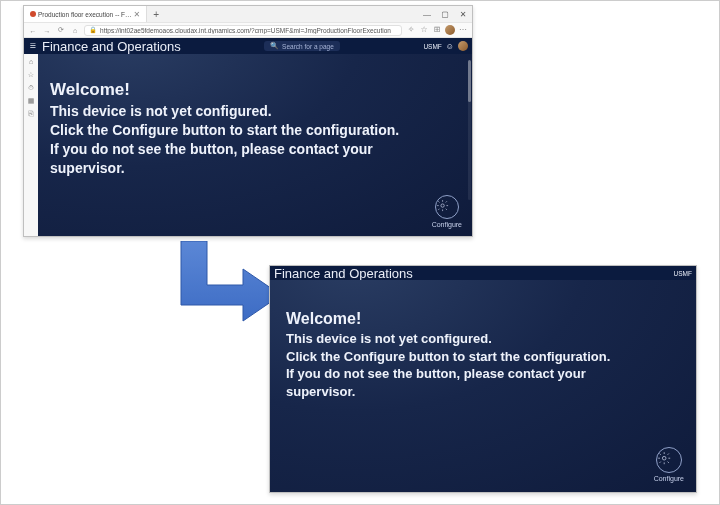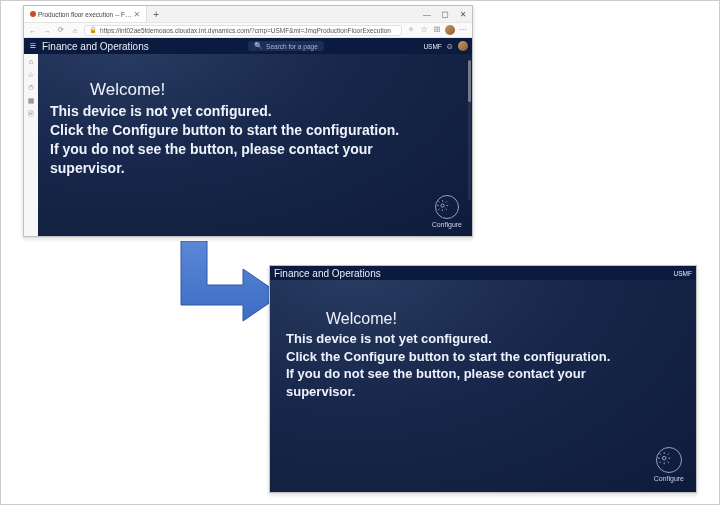--- a/index.html
+++ b/index.html
@@ -22,40 +22,40 @@
   .navicon { width: 10px; text-align: center; color: #888; }
   .addr { flex: 1; display: flex; align-items: center; gap: 3px; background: #fff; border: 1px solid #e0e0e0; border-radius: 3px; padding: 0 4px; height: 11px; }
   .lock { color: #888; font-size: 6.5px; }
   .url { font-size: 6.5px; color: #555; white-space: nowrap; overflow: hidden; }
   .addr-right { display: flex; gap: 3px; color: #888; }
   .extbtn { width: 10px; text-align: center; font-size: 8px; }
   .avatar { width: 10px; height: 10px; border-radius: 50%; background: linear-gradient(135deg,#c59b6d,#8b5a2b); }
 
   .fo-topbar { height: 16px; background: #0b1b3f; color: #e9edf7; display: flex; align-items: center; font-size: 7px; padding: 0 4px; gap: 4px; }
   .fo-hamb { width: 10px; text-align: center; }
-  .fo-brand { font-size: 10px; }
+  .fo-brand { font-size: 13px; }
   .fo-search { margin: 0 auto; display: flex; align-items: center; gap: 3px; background: #1c2e58; border-radius: 3px; padding: 1px 6px; color: #a7b4d6; }
   .fo-search-icon { font-size: 7px; }
   .fo-search-text { font-size: 6.5px; }
   .fo-right { display: flex; align-items: center; gap: 4px; font-size: 6.5px; }
   .fo-company { }
   .fo-smile { font-size: 8px; }
   .fo-avatar { width: 10px; height: 10px; border-radius: 50%; background: linear-gradient(135deg,#c59b6d,#8b5a2b); }
 
   .fo-body { display: flex; height: calc(100% - 48px); background: #0f1d3f; }
   .fo-side { width: 14px; background: #f7f7f7; display: flex; flex-direction: column; align-items: center; gap: 5px; padding-top: 4px; }
   .sideicon { width: 8px; height: 8px; color: #777; font-size: 7px; line-height: 8px; text-align: center; }
 
   .fo-main { flex: 1; position: relative; overflow: hidden;
     background: radial-gradient(120% 160% at 20% -10%, #2a3d63 0%, #17264a 45%, #0e1a3a 100%); }
   .scrollbar { position: absolute; right: 1px; top: 6px; bottom: 36px; width: 3px; background: rgba(255,255,255,.08); border-radius: 2px; }
   .scrollthumb { position: absolute; left: 0; top: 0; width: 100%; height: 30%; background: rgba(255,255,255,.35); border-radius: 2px; }
 
   .welcome { color: #eef2fb; padding: 26px 10px 0 12px; max-width: 380px; }
-  .welcome .h { font-size: 17px; font-weight: 400; margin-bottom: 2px; margin-left: 40px; }
+  .welcome .h { font-size: 17px; font-weight: 700; margin-bottom: 2px; }
   .welcome .line { font-size: 14px; line-height: 1.35; font-weight: 700; }
   .cut { height: 22px; overflow: hidden; } 
 
   .cfg { position: absolute; right: 10px; bottom: 8px; display: flex; flex-direction: column; align-items: center; color: #cfd8ef; gap: 2px; }
   .cfg-circle { width: 24px; height: 24px; border: 1px solid #8fa0c8; border-radius: 50%; display: flex; align-items: center; justify-content: center; }
   .cfg-circle .gear { font-size: 11px; color: #cfd8ef; }
   .cfg-label { font-size: 7px; color: #c6d0ea; }
 
   
   .arrow { position: absolute; left: 172px; top: 240px; width: 110px; height: 95px; pointer-events: none; }

